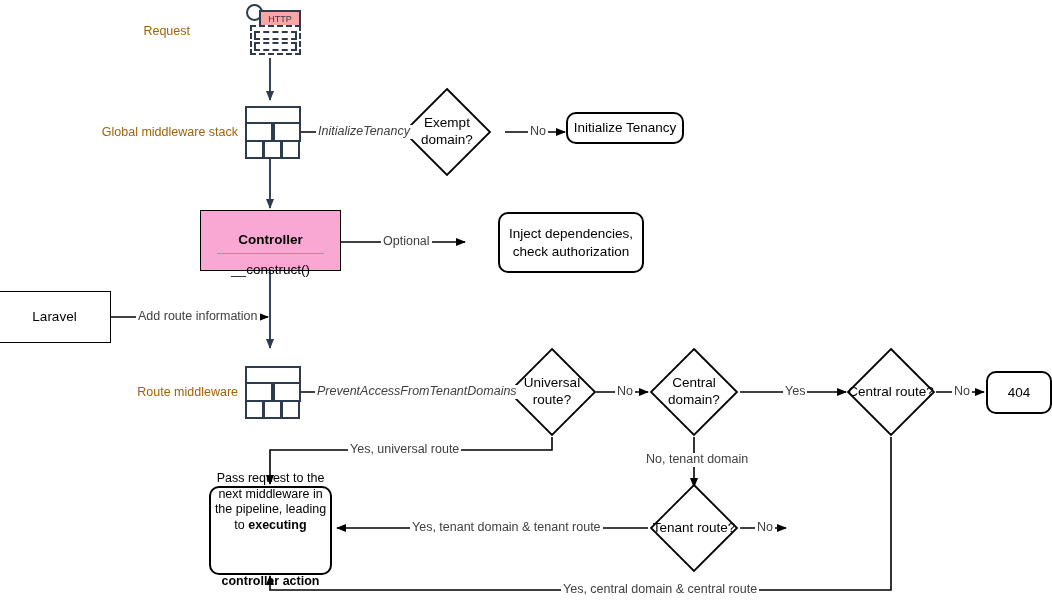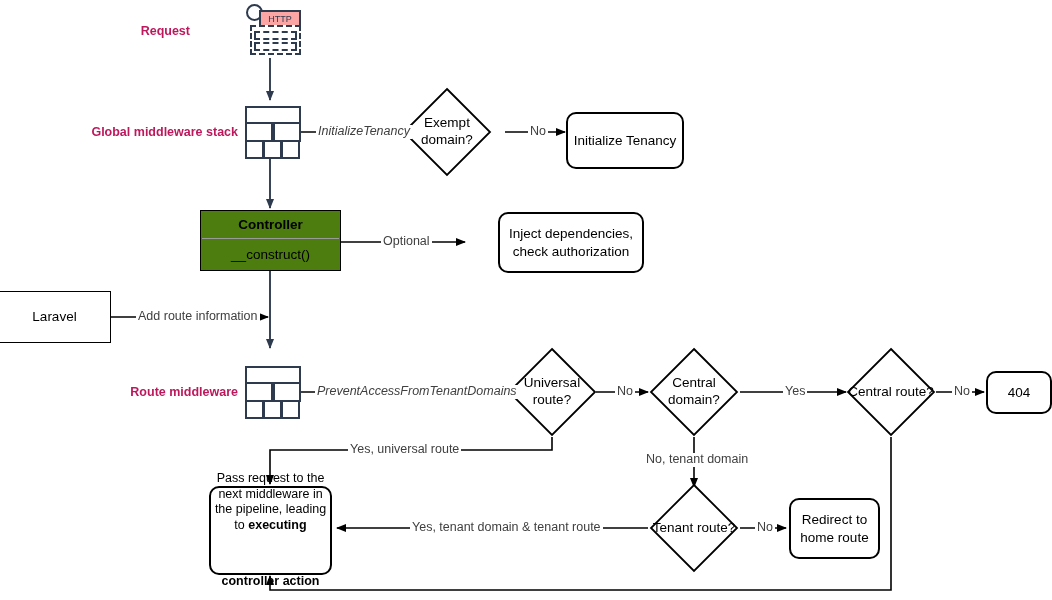--- a/index.html
+++ b/index.html
@@ -12,25 +12,25 @@
         justify-content:center;text-align:center;color:#000;}
 
   
   .rect{border:1.6px solid #000;background:#fff;font-size:13.5px;line-height:1.25;}
 
   
   .round{border:2px solid #000;border-radius:10px;background:#fff;
          font-size:13.5px;line-height:1.3;}
 
   
-  .classbox{border:1.6px solid #000;background:#4d7c0f;display:block;padding:1px;}
+  .classbox{border:1.6px solid #000;background:#f9a8d4;display:block;padding:16px;}
   .classbox .hdr{font-weight:bold;font-size:13.5px;padding:5px 0 6px;
                  border-bottom:1.2px solid #9a9a9a;text-align:center;}
   .classbox .row{font-size:13.5px;padding:8px 0 0;text-align:center;}
-  .cap{position:absolute;font-weight:bold;font-size:12.5px;color:#be185d;
+  .cap{position:absolute;font-weight:normal;font-size:12.5px;color:#a16207;
        white-space:nowrap;text-align:right;}
 
   
   .stack{position:absolute;}
   .stack i{position:absolute;display:block;border:2.2px solid #2e3a4e;background:#fff;}
 
   
   .http{position:absolute;}
   .http .circ{position:absolute;width:13px;height:13px;border:2.2px solid #2e3a4e;
               border-radius:50%;background:#fff;left:0;top:0;}
@@ -123,21 +123,21 @@
   </div>
   <div class="cap" style="left:20px;top:125px;width:218px;">Global middleware stack</div>
 
   <div class="diamond" style="left:402px;top:87px;width:90px;height:90px;">
     <svg width="90" height="90" viewBox="0 0 90 90">
       <polygon points="45,2 88,45 45,88 2,45" fill="#fff" stroke="#000" stroke-width="1.8"></polygon>
     </svg>
     <span class="dlabel">Exempt domain?</span>
   </div>
 
-  <div class="node round" style="left:566px;top:112px;width:118px;height:57px;">
+  <div class="node round" style="left:566px;top:112px;width:118px;height:32px;">
     <span>Initialize Tenancy</span>
   </div>
 
   <div class="node classbox" style="left:200px;top:210px;width:141px;height:61px;">
     <div class="hdr">Controller</div>
     <div class="row">__construct()</div>
   </div>
 
   <div class="node round" style="left:498px;top:212px;width:146px;height:61px;flex-direction:column;">
     <span>Inject dependencies,</span>
@@ -183,24 +183,20 @@
     <span>404</span>
   </div>
 
   <div class="diamond" style="left:649px;top:483px;width:90px;height:90px;">
     <svg width="90" height="90" viewBox="0 0 90 90">
       <polygon points="45,2 88,45 45,88 2,45" fill="#fff" stroke="#000" stroke-width="1.8"></polygon>
     </svg>
     <span class="dlabel">Tenant route?</span>
   </div>
 
-  <div class="node round" style="left:789px;top:498px;width:91px;height:61px;flex-direction:column;">
-    <span>Redirect to</span>
-    <span>home route</span>
-  </div>
 
   <div class="node round" style="left:209px;top:486px;width:123px;height:89px;
        flex-direction:column;font-size:12.5px;line-height:1.25;">
     <span>Pass request to the</span>
     <span>next middleware in</span>
     <span>the pipeline, leading</span>
     <span style="display:block;">
       <span>to </span><span class="bold">executing</span>
     </span>
     <span class="bold">controller action</span>
@@ -211,14 +207,15 @@
   <div class="elabel" style="left:381px;top:235px;">Optional</div>
   <div class="elabel" style="left:136px;top:310px;">Add route information</div>
   <div class="elabel ital" style="left:315px;top:385px;">PreventAccessFromTenantDomains</div>
   <div class="elabel" style="left:615px;top:385px;">No</div>
   <div class="elabel" style="left:783px;top:385px;">Yes</div>
   <div class="elabel" style="left:952px;top:385px;">No</div>
   <div class="elabel" style="left:644px;top:453px;">No, tenant domain</div>
   <div class="elabel" style="left:755px;top:521px;">No</div>
   <div class="elabel" style="left:348px;top:443px;">Yes, universal route</div>
   <div class="elabel" style="left:410px;top:521px;">Yes, tenant domain &amp; tenant route</div>
+  <div class="elabel" style="left:561px;top:583px;">Yes, central domain &amp; central route</div>
 
 </div>
 
 </body></html>

